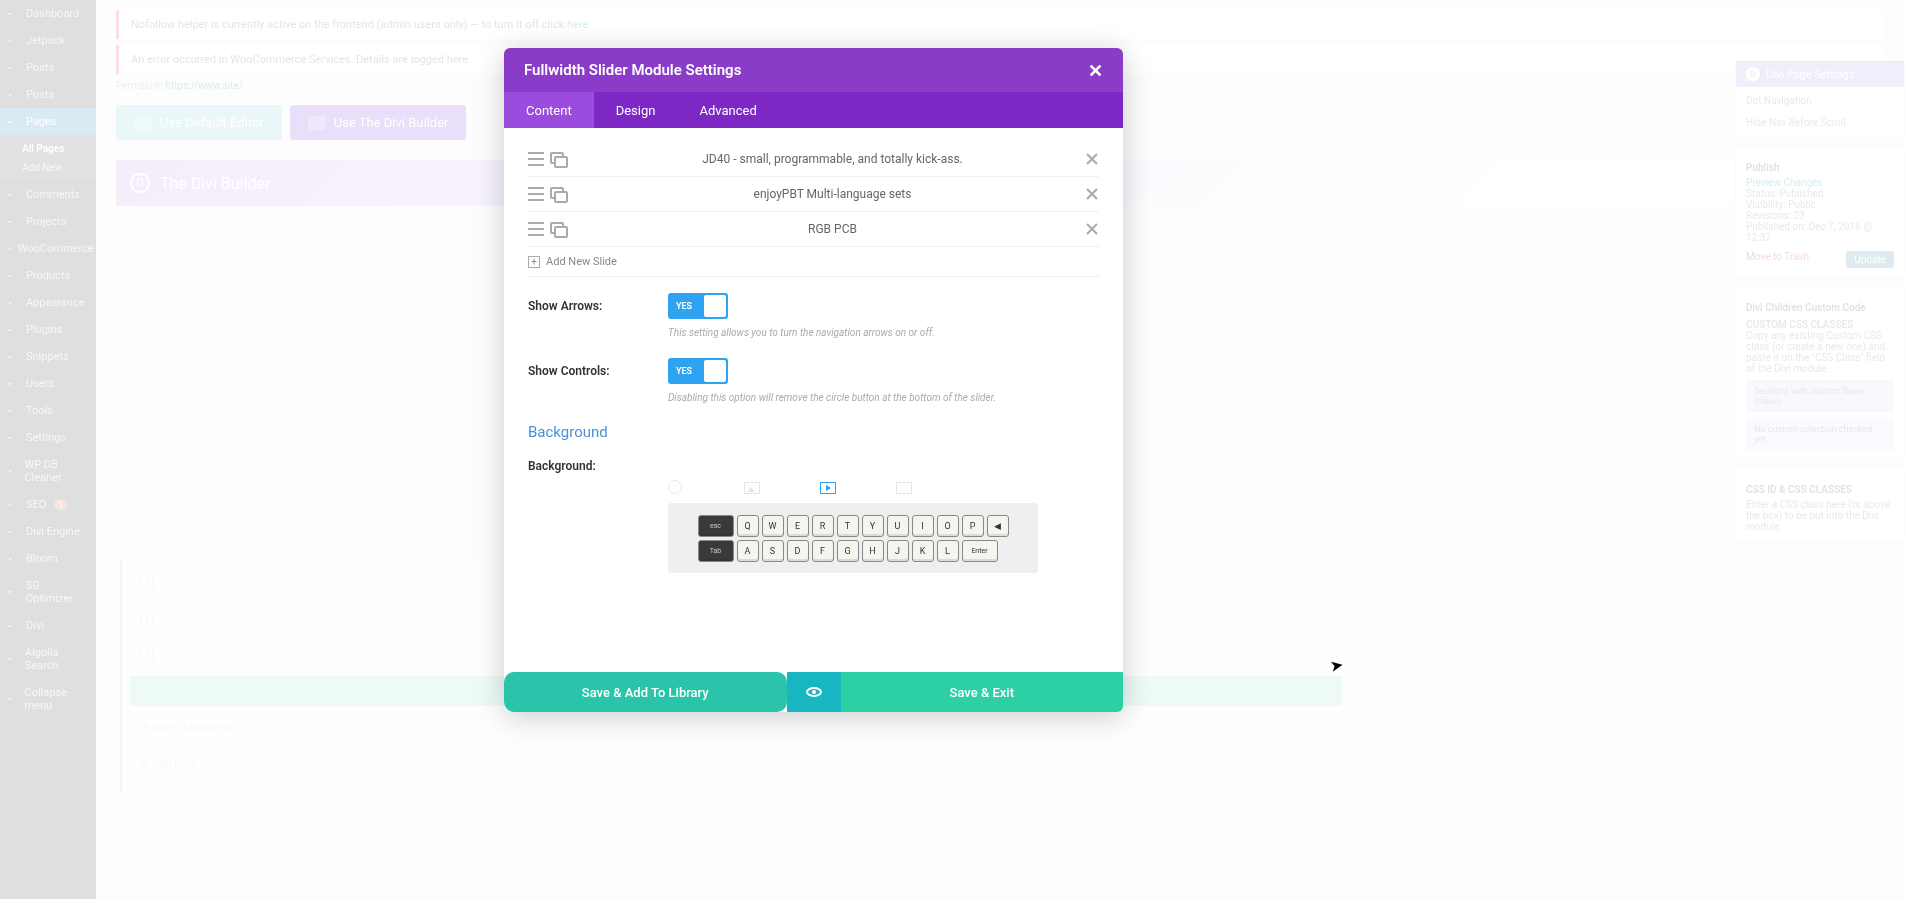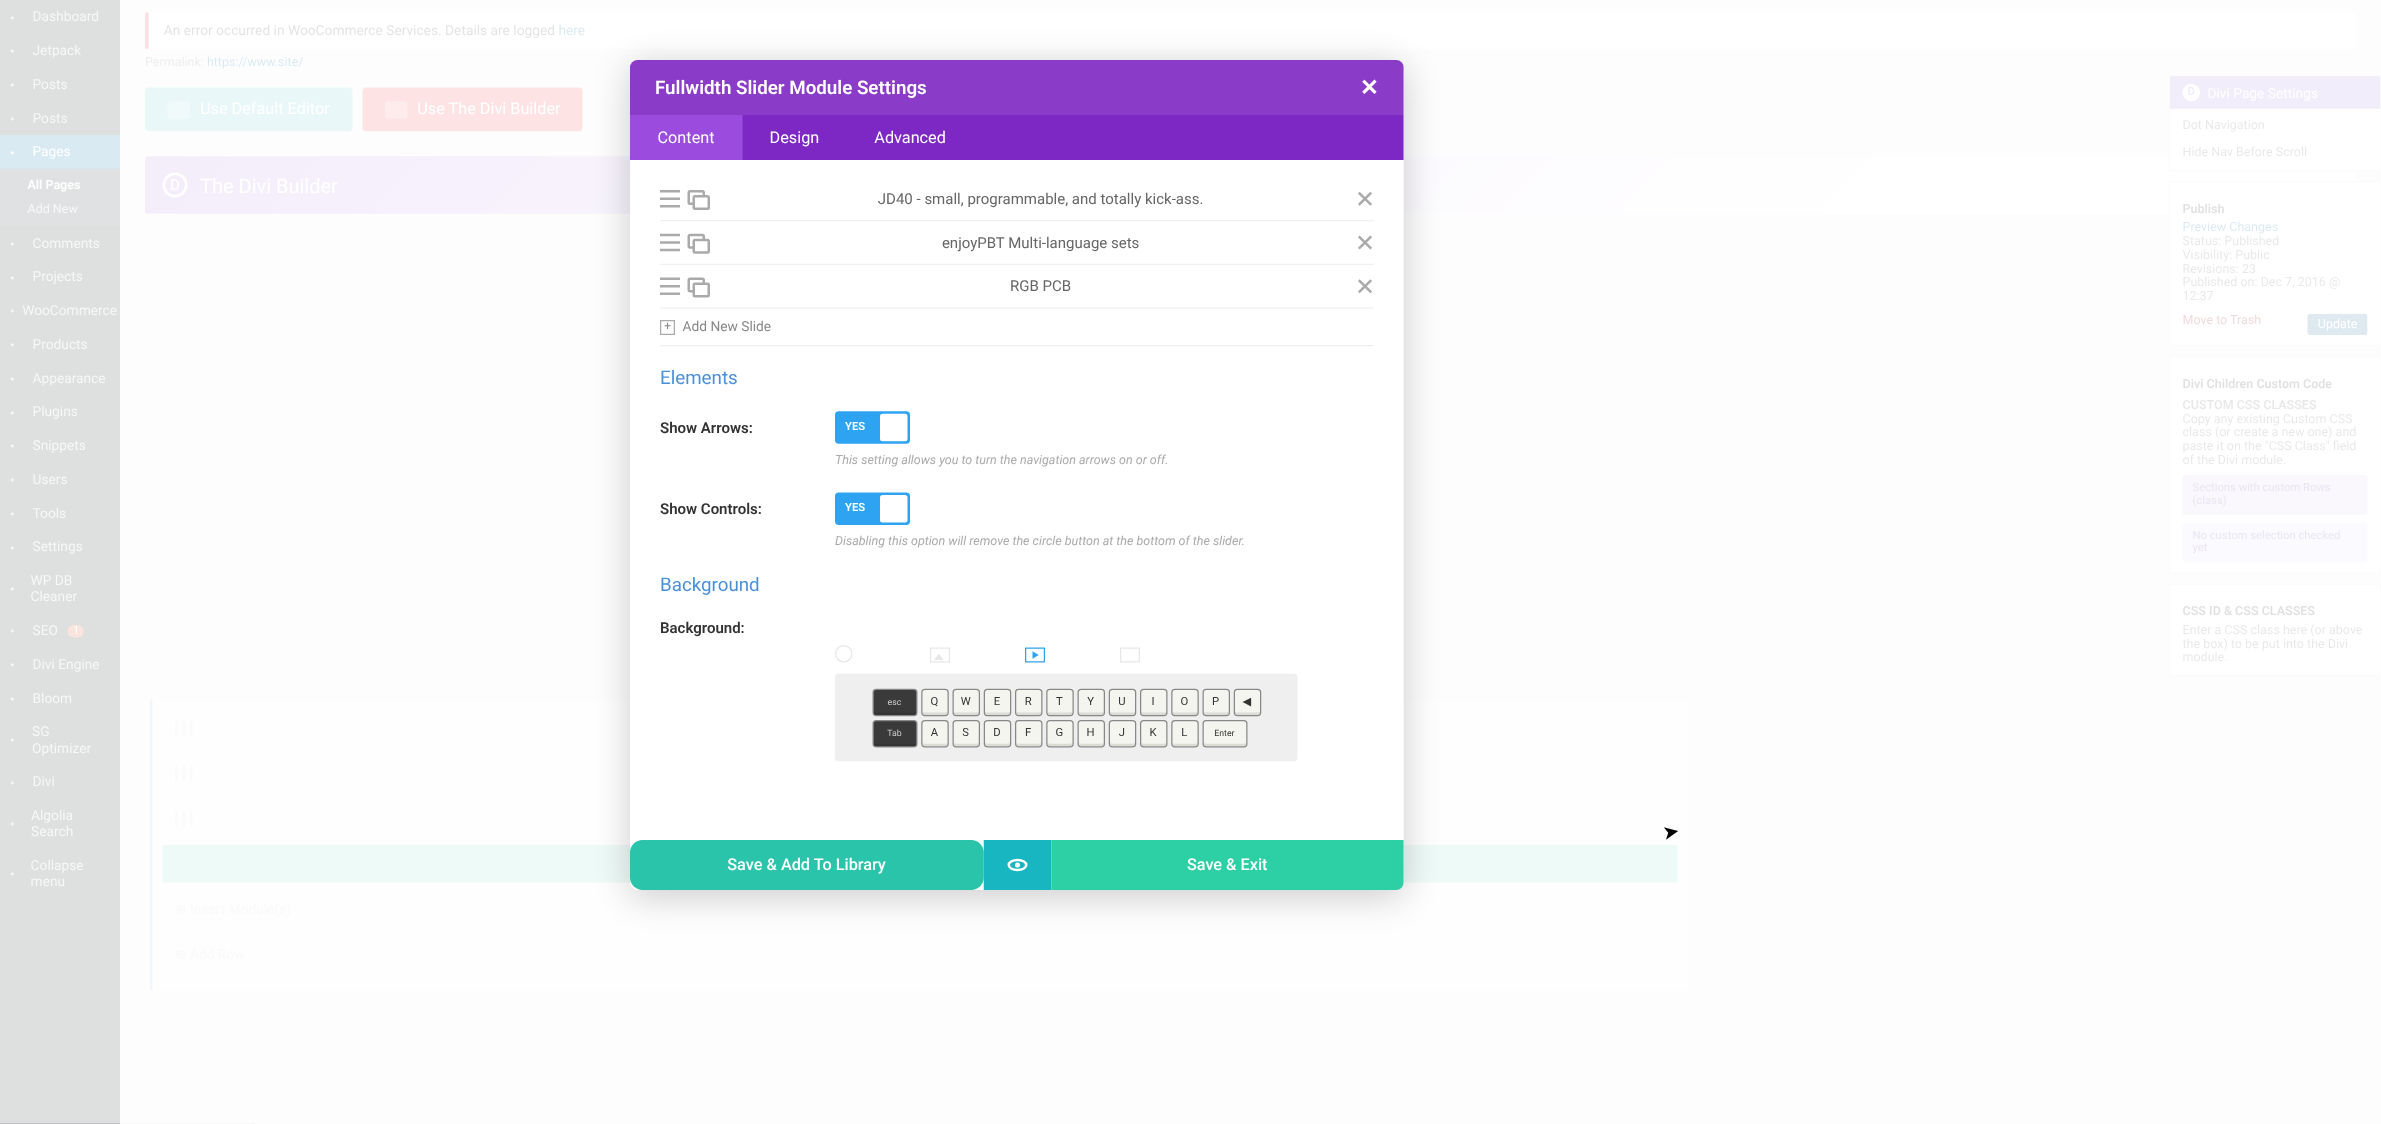--- a/index.html
+++ b/index.html
@@ -215,32 +215,35 @@
       </div>
       <div class="wp-menu-item">
         <span class="mi-icon">•</span>
         <span>Collapse menu</span>
       </div>
     </div>
 </div>
 
 <div class="main-bg">
   <div class="admin-notice">
+    <span>Nofollow helper is currently active on the frontend (admin users only) — to turn it off click </span><a class="rs-link">here</a>
+  </div>
+  <div class="admin-notice">
     <span>An error occurred in WooCommerce Services. Details are logged </span><a class="rs-link">here</a>
   </div>
   <div style="font-size:10px;color:#888;margin-top:4px;">
     <span>Permalink:</span>
     <a class="rs-link">https://www.site/</a>
   </div>
   <div style="display:flex;">
     <div class="teal-btn">
         <span class="ti"></span>
         <span>Use Default Editor</span>
       </div>
-    <div class="teal-btn" style="background:#ef4444;">
+    <div class="teal-btn" style="background:#6d28d9;">
         <span class="ti"></span>
         <span>Use The Divi Builder</span>
       </div>
   </div>
   <div class="divi-header">
     <span class="dh-icon">D</span>
     <span>The Divi Builder</span>
   </div>
 </div>
 
@@ -365,21 +368,20 @@
     </div>
     <div class="slide-title">RGB PCB</div>
     <span class="slide-del"></span>
         </div>
       </div>
     <div class="add-slide">
       <span class="plus-box">+</span>
       <span>Add New Slide</span>
     </div>
 
-    <div class="section-header">Elements</div>
 
     <div class="setting-row">
       <div class="setting-label-row">
         <div class="setting-label">Show Arrows:</div>
         <div class="toggle">
           <span class="tlabel">YES</span>
             <span class="tknob"></span>
         </div>
       </div>
       <div class="setting-desc">This setting allows you to turn the navigation arrows on or off.</div>

